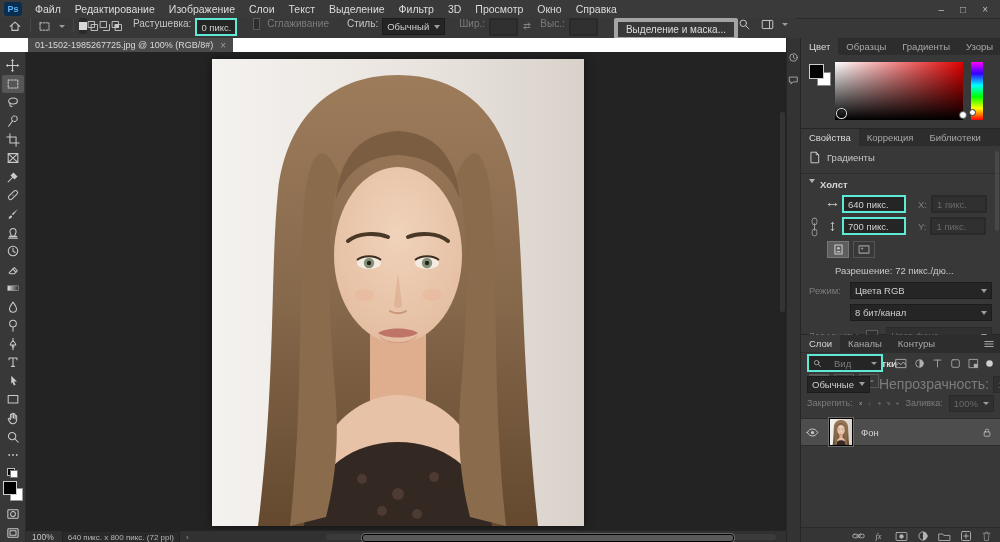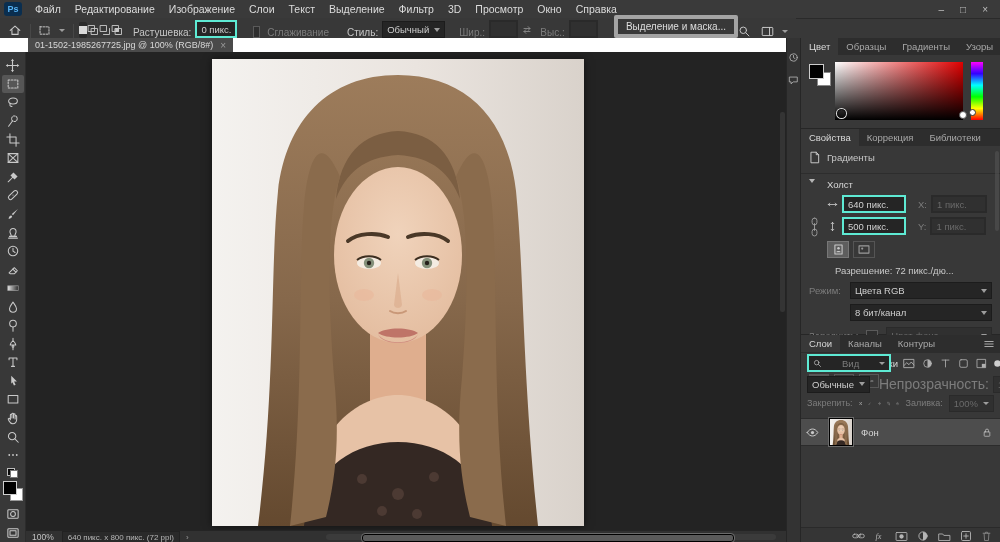--- a/index.html
+++ b/index.html
@@ -12,21 +12,21 @@
   
   .menubar{position:absolute;left:0;top:0;width:1000px;height:18px;background:#3a3a3a;
            display:flex;align-items:center;border-bottom:1px solid #2a2a2a}
   .ps-logo{width:18px;height:14px;margin:0 6px 0 4px;background:#0a2e4f;color:#55b2f4;
            border-radius:3px;font-size:9px;font-weight:bold;display:flex;align-items:center;justify-content:center}
   .menu-item{padding:0 7px;font-size:10.5px;color:#dcdcdc;line-height:18px;white-space:nowrap}
   .win-controls{margin-left:auto;display:flex;align-items:center;gap:16px;padding-right:12px;color:#bdbdbd;font-size:10px}
 
   
   .optionsbar{position:absolute;left:0;top:18px;width:796px;height:20px;background:#383838;
-              display:flex;align-items:flex-end;border-bottom:1px solid #282828}
+              display:flex;align-items:flex-start;border-bottom:1px solid #282828}
   .opt-sep{width:1px;height:14px;background:#474747;margin:0 5px}
   .opt-btn{height:16px;display:flex;align-items:center;justify-content:center;padding:0 3px}
   .mode-btn{width:16px;height:16px;display:flex;align-items:center;justify-content:center;border-radius:2px}
   .mode-btn.sel{background:#2a2a2a}
   .sq-fill{width:8px;height:8px;background:#d9d9d9}
   .opt-label{font-size:10px;color:#c6c6c6;margin:0 4px;white-space:nowrap}
   .opt-label.dim,.dim{color:#7c7c7c}
   .field{background:#252525;border:2px solid #5eead4;height:14px;font-size:9.5px;
          padding:0 4px;color:#d2d2d2;display:flex;align-items:center;white-space:nowrap}
   .field.dim{background:#303030;border-color:#2a2a2a;color:#6a6a6a}
@@ -91,21 +91,21 @@
             background-image:linear-gradient(to top,#000,rgba(0,0,0,0)),linear-gradient(to right,#fff,#e00000)}
   .cp-ring{position:absolute;left:2px;bottom:2px;width:7px;height:7px;border:1.4px solid #111;border-radius:50%;box-shadow:0 0 0 1px #ddd}
   .cp-dot{position:absolute;right:-4px;bottom:1px;width:6px;height:6px;background:#fff;border-radius:50%;border:1px solid #555}
   .cp-hue{position:absolute;left:170px;top:24px;width:12px;height:58px;
           background:linear-gradient(to bottom,#ff00ff,#3300ff,#00ffff,#00ff00,#ffff00,#ff0000)}
   .cp-hue-dot{position:absolute;left:-2px;bottom:4px;width:5px;height:5px;background:#fff;border-radius:50%;border:1px solid #333}
 
   
   .props-panel{position:relative;height:205px;border-bottom:1px solid #262626;font-size:9.5px}
   .prow{display:flex;align-items:center;padding:0 8px}
-  .sec-head{display:flex;align-items:flex-start;gap:12px;color:#d8d8d8;font-weight:normal;font-size:9.5px;padding:0 8px}
+  .sec-head{display:flex;align-items:flex-start;gap:5px;color:#d8d8d8;font-weight:bold;font-size:9.5px;padding:0 8px}
   .tri-down{width:0;height:0;border-left:3.5px solid transparent;border-right:3.5px solid transparent;border-top:4.5px solid #b5b5b5}
   .divider{height:1px;background:#2d2d2d;margin:5px 0}
   .orient-btn{width:20px;height:15px;border:1px solid #555;display:flex;align-items:center;justify-content:center;margin-right:4px}
   .orient-btn.sel{background:#5e5e5e;border-color:#777}
   .mini-toggle{width:18px;height:12px;border:1px solid #585858;margin-right:5px;display:flex;align-items:center;justify-content:center}
   .p-scroll{position:absolute;right:1px;top:22px;width:4px;height:80px;background:#555;border-radius:2px;opacity:.55}
 
   
   .layers-panel{position:relative;height:209px;font-size:9.5px}
   .lrow{display:flex;align-items:center;padding:0 6px}
@@ -506,21 +506,21 @@
                 <path d="M2 8h12M2 8l2-2M2 8l2 2M14 8l-2-2M14 8l-2 2"></path>
               </svg>
             <div class="field" style="width:52px">640 пикс.</div>
             <span class="dim" style="margin-left:8px">X:</span>
             <div class="field dim" style="width:44px">1 пикс.</div>
           </div>
           <div class="prow" style="height:18px;padding:0;gap:4px;margin-top:4px">
             <svg width="11" height="11" viewBox="0 0 16 16" class="icon-stroke">
                 <path d="M8 2v12M8 2 6 4M8 2l2 2M8 14l-2-2M8 14l2-2"></path>
               </svg>
-            <div class="field" style="width:52px">500 пикс.</div>
+            <div class="field" style="width:52px">700 пикс.</div>
             <span class="dim" style="margin-left:8px">Y:</span>
             <div class="field dim" style="width:44px">1 пикс.</div>
           </div>
           <div class="prow" style="padding:0;margin-top:6px">
             <div class="orient-btn sel">
               <svg width="9" height="11" viewBox="0 0 10 12" class="icon-stroke">
                   <rect x="1" y="1" width="8" height="10"></rect>
                   <circle cx="5" cy="4.5" r="1.4" fill="#c9c9c9" stroke="none"></circle>
                   <path d="M2.5 9c.6-1.6 4.4-1.6 5 0" fill="#c9c9c9" stroke="none"></path>
                 </svg>
@@ -587,21 +587,21 @@
         <div class="ptab active">Слои</div>
         <div class="ptab">Каналы</div>
         <div class="ptab">Контуры</div>
         <div class="pmenu">
           <svg width="10" height="8" viewBox="0 0 12 9" class="icon-stroke" style="stroke:#a8a8a8">
               <path d="M1 1.5h10M1 4.5h10M1 7.5h10"></path>
             </svg>
         </div>
       </div>
       <div class="lrow" style="height:22px;gap:6px">
-        <div class="field" style="width:78px;gap:20px">
+        <div class="field" style="width:78px;gap:12px">
           <svg width="9" height="9" viewBox="0 0 16 16" class="icon-stroke">
               <circle cx="6.5" cy="6.5" r="4"></circle>
               <path d="M9.6 9.6 13.5 13.5"></path>
             </svg>
           <span class="dim">Вид</span>
           <span class="caret small" style="margin-left:auto"></span>
         </div>
         <div style="display:flex;gap:7px;margin-left:6px;align-items:center">
           <svg width="12" height="11" viewBox="0 0 16 14" class="icon-stroke" style="stroke:#b0b0b0">
               <rect x="1.5" y="1.5" width="13" height="11"></rect>

